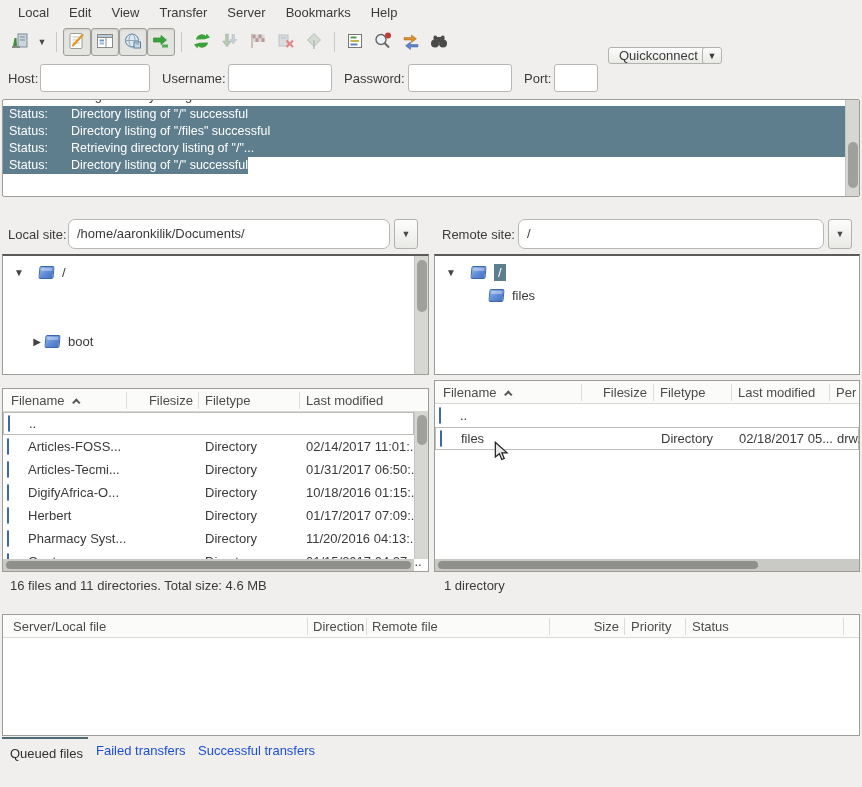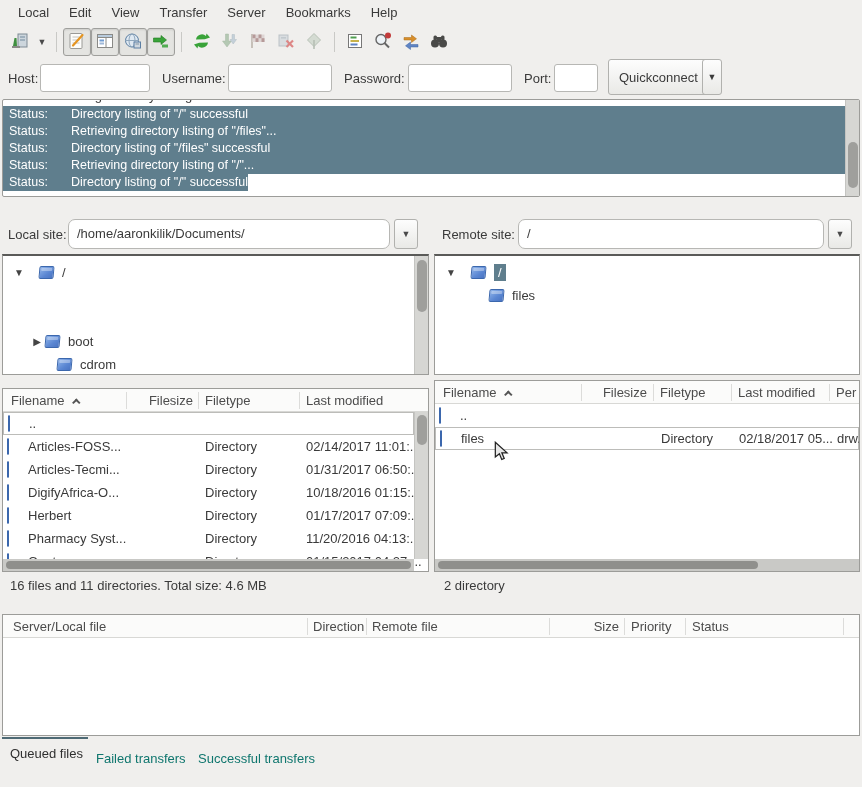--- a/index.html
+++ b/index.html
@@ -21,21 +21,21 @@
   .tb-btn.pressed { border:1px solid #9f9f9c; background:#e4e4e1;
     box-shadow:inset 0 1px 2px rgba(0,0,0,.10); }
   .tb-caret { width:16px; height:28px; display:flex; align-items:center; justify-content:center;
     font-size:9px; color:#4a4a4a; flex:0 0 auto; }
   .tb-sep { width:1px; height:20px; background:#c9c9c6; margin:0 6px; flex:0 0 auto; }
   .dim { opacity:.5; }
   
   .qc-label { position:absolute; top:71px; color:#3a3a3a; }
   .qc-input { position:absolute; top:64px; height:28px; border:1px solid #b7b7b4;
     border-radius:3px; background:#fff; padding:0 6px; font:inherit; }
-  .qc-btn { position:absolute; top:59px; height:36px; border:1px solid #b1b1ae;
+  .qc-btn { position:absolute; top:47px; height:17px; border:1px solid #b1b1ae;
     border-radius:3px; background:linear-gradient(#fdfdfd,#e9e9e6); font:inherit;
     padding:0 10px; color:#3a3a3a; }
   
   .log { position:absolute; top:99px; left:2px; width:858px; height:98px;
     background:#fff; border:1px solid #9c9c99; border-radius:2px; overflow:hidden; }
   .log-partial { height:6px; overflow:hidden; position:relative; }
   .log-partial .cut { position:absolute; top:-12px; left:0; white-space:nowrap; }
   .log-row { height:17px; line-height:17px; white-space:nowrap; font-size:12.5px; }
   .log-row .lab { display:inline-block; width:68px; padding-left:6px; }
   .sel { background:#5f7e8d; color:#fff; }
@@ -84,21 +84,21 @@
     background:#9f9f9c; border-radius:5px; }
   .list-hscroll { position:absolute; left:0; right:0; bottom:0; height:12px; background:#c9c9c6; }
   .list-hthumb { position:absolute; top:2px; height:8px; background:#8f8f8c; border-radius:4px; }
   .pane-status { position:absolute; top:578px; color:#3a3a3a; }
   .splitter { position:absolute; left:430px; top:200px; width:4px; height:404px; }
   
   .queuebox { position:absolute; left:2px; top:614px; width:858px; height:122px;
     background:#fff; border:1px solid #9c9c99; }
   
   .tabs { position:absolute; left:0; top:737px; width:862px; height:27px; }
-  .tab { position:absolute; top:14px; color:#0f766e; cursor:default; }
+  .tab { position:absolute; top:6px; color:#1d4ed8; cursor:default; }
   .tab.active { color:#2f2f2f; }
   .tab-indicator { position:absolute; top:0; left:2px; width:86px; height:2px; background:#4e6a75; }
   
   .statusbar { position:absolute; left:0; top:764px; width:862px; height:23px; }
   .txt { white-space:nowrap; }
 </style>
 </head>
 <body>
 
 <div class="menubar">
@@ -271,23 +271,20 @@
 </div>
 
 <div class="log">
   <div class="log-partial">
     <span class="cut"><span class="lab">Status:</span><span>Retrieving directory listing of "/"...</span></span>
   </div>
   <div class="log-row sel">
     <span class="lab">Status:</span><span class="txt">Directory listing of "/" successful</span>
   </div>
   <div class="log-row sel">
-    <span class="lab">Status:</span><span class="txt">Retrieving directory listing of "/files"...</span>
-  </div>
-  <div class="log-row sel">
     <span class="lab">Status:</span><span class="txt">Directory listing of "/files" successful</span>
   </div>
   <div class="log-row sel">
     <span class="lab">Status:</span><span class="txt">Retrieving directory listing of "/"...</span>
   </div>
   <div class="log-row">
     <span class="sel-inline"><span class="lab">Status:</span><span class="txt">Directory listing of "/" successful</span></span>
   </div>
   <div class="log-vscroll">
     <div class="log-vthumb"></div>
@@ -315,26 +312,20 @@
     <span style="width:8px"></span>
       <span>/</span>
   </div>
   <div class="tree-row" style="top:74px">
     <span style="width:28px"></span>
       <span class="expander">▶</span>
     <span style="width:2px"></span>
       <span class="folder"></span>
     <span style="width:8px"></span>
       <span>boot</span>
-  </div>
-  <div class="tree-row" style="top:97px">
-    <span style="width:54px"></span>
-      <span class="folder"></span>
-    <span style="width:8px"></span>
-      <span>cdrom</span>
   </div>
   <div class="tree-vscroll">
     <div class="tree-vthumb"></div>
   </div>
 </div>
 
 <div class="treebox" style="left:434px;width:426px">
   <div class="tree-row" style="top:5px">
     <span style="width:10px"></span>
       <span class="expander">▼</span>
@@ -436,21 +427,21 @@
     <span class="cell" style="left:25px">files</span>
     <span class="cell" style="left:225px">Directory</span>
     <span class="cell" style="left:303px">02/18/2017 05...</span>
     <span class="cell" style="left:401px">drw...</span>
   </div>
 
   <div class="list-hscroll">
     <div class="list-hthumb" style="left:3px;width:320px"></div>
   </div>
 </div>
-<span class="pane-status" style="left:444px">2 directory</span>
+<span class="pane-status" style="left:444px">1 directory</span>
 
 <svg style="position:absolute;left:494px;top:441px" width="15" height="21" viewBox="0 0 12 17">
   <path d="M1 1 L1 13 L4.3 10.3 L6.2 15 L8.2 14.1 L6.3 9.6 L10.5 9.6 Z" fill="#e8e8e8" stroke="#222" stroke-width="1"></path>
 </svg>
 
 <div class="queuebox">
   <div class="list-header">
     <span class="hcell" style="left:10px">Server/Local file</span>
     <span class="hsep" style="left:304px"></span>
     <span class="hcell" style="left:310px">Direction</span>

